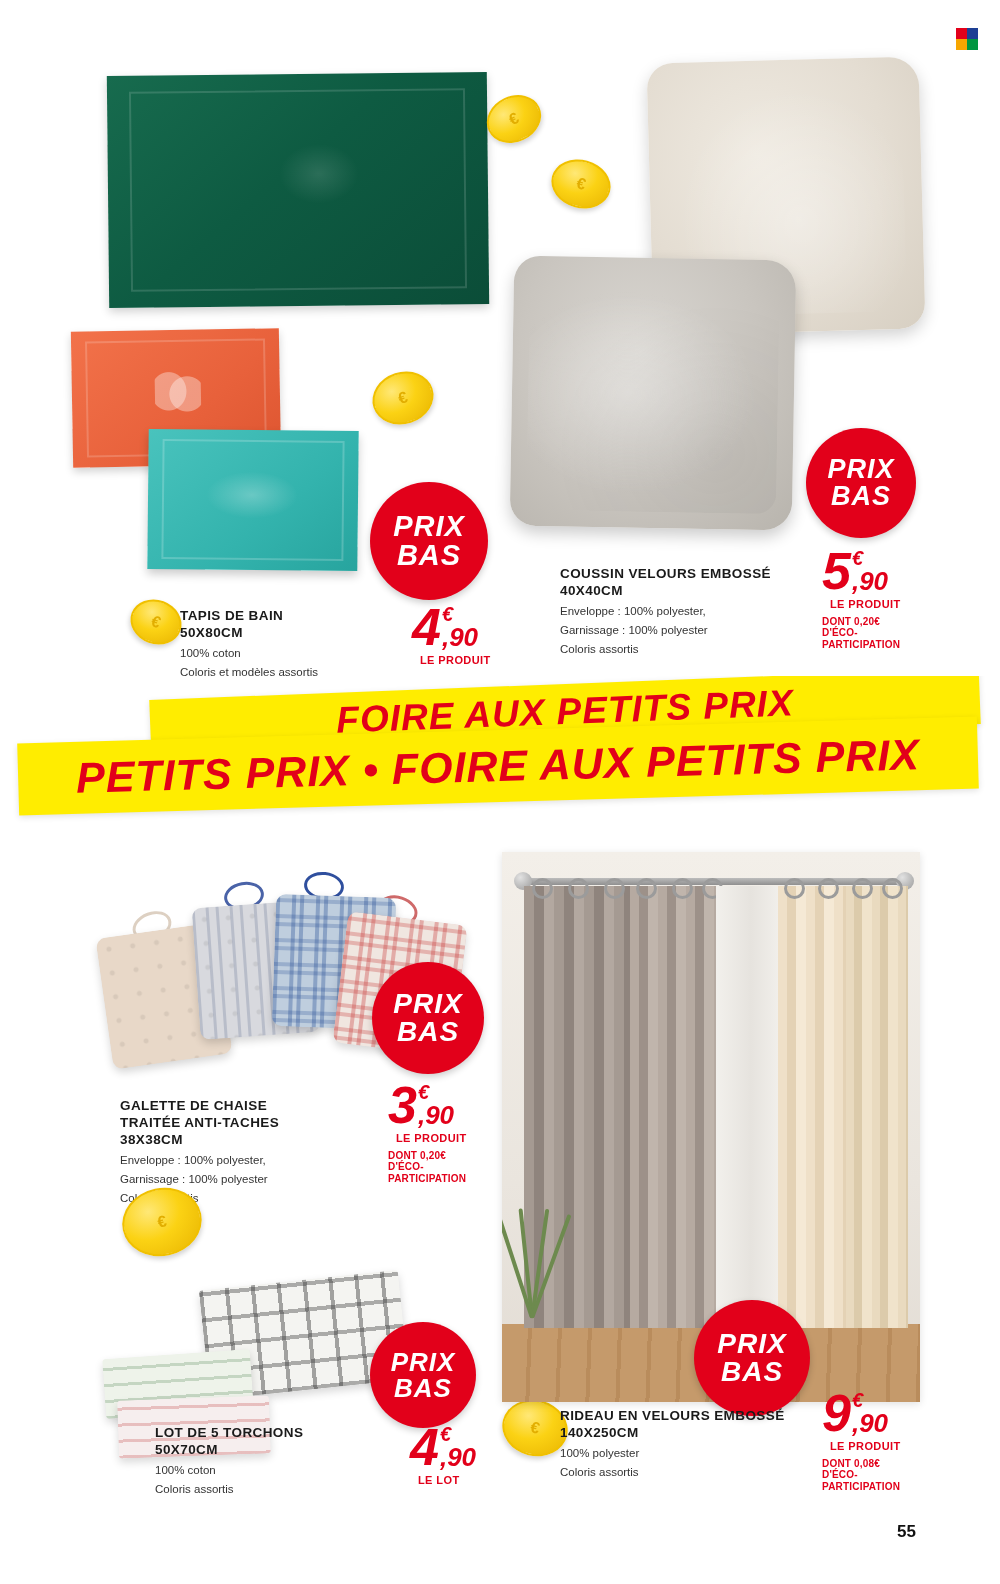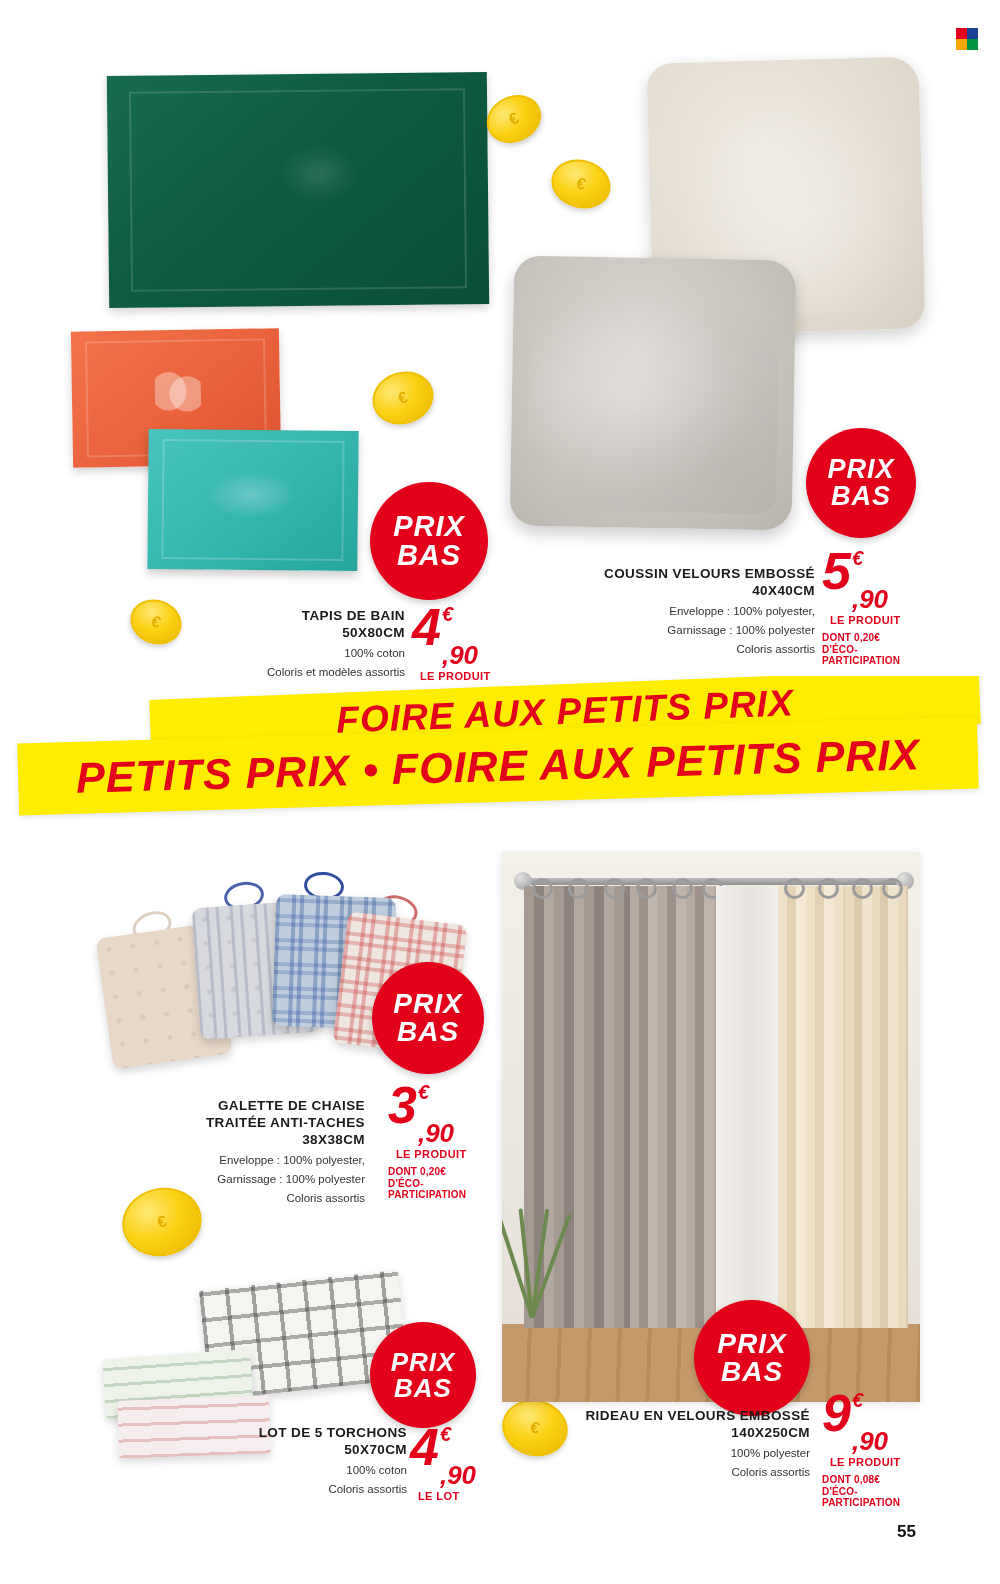--- a/index.html
+++ b/index.html
@@ -171,32 +171,32 @@
 
   
   .price-wrap { position:absolute; color:#e2001a; }
   .price-main {
     display:flex; align-items:flex-start;
     font-weight:bold; font-style:italic; line-height:0.9;
   }
   .price-int { font-size:52px; letter-spacing:-1px; }
   .price-right { display:flex; flex-direction:column; margin-left:2px; }
   .price-eur { font-size:20px; font-weight:bold; line-height:1; }
-  .price-dec { font-size:26px; font-weight:bold; margin-top:20px; }
+  .price-dec { font-size:26px; font-weight:bold; margin-top:2px; }
   .price-unit {
     font-size:11px; font-weight:bold; letter-spacing:.4px;
     margin-top:3px; color:#e2001a;padding-left:8px;
   }
   .price-eco {
     font-size:10px; font-weight:bold; line-height:1.15;
     color:#e2001a; margin-top:6px; letter-spacing:.2px;
   }
 
   
-  .desc { position:absolute; text-align:right; }
+  .desc { position:absolute; }
   .desc-title {
     font-size:13.5px; font-weight:bold; color:#1a1a1a;
     line-height:1.25; letter-spacing:.4px;
   }
   .desc-sub {
     font-size:11.5px; color:#333; line-height:1.4; margin-top:3px;
   }
 
   
   .banner-zone {
@@ -470,21 +470,21 @@
     <div class="towel towel-1"></div>
     <div class="towel towel-2"></div>
     <div class="towel towel-3"></div>
   </div>
 
   <div class="badge badge-4">
     <span>PRIX</span>
     <span>BAS</span>
   </div>
 
-  <div class="desc" style="left:167px; top:1425px; width:240px;">
+  <div class="desc" style="left:155px; top:1425px; width:240px;">
     <div class="desc-title">LOT DE 5 TORCHONS</div>
     <div class="desc-title">50X70CM</div>
     <div class="desc-sub">100% coton</div>
     <div class="desc-sub">Coloris assortis</div>
   </div>
 
   <div class="price-wrap" style="left:410px; top:1424px;">
     <div class="price-main">
       <span class="price-int">4</span>
       <span class="price-right">

